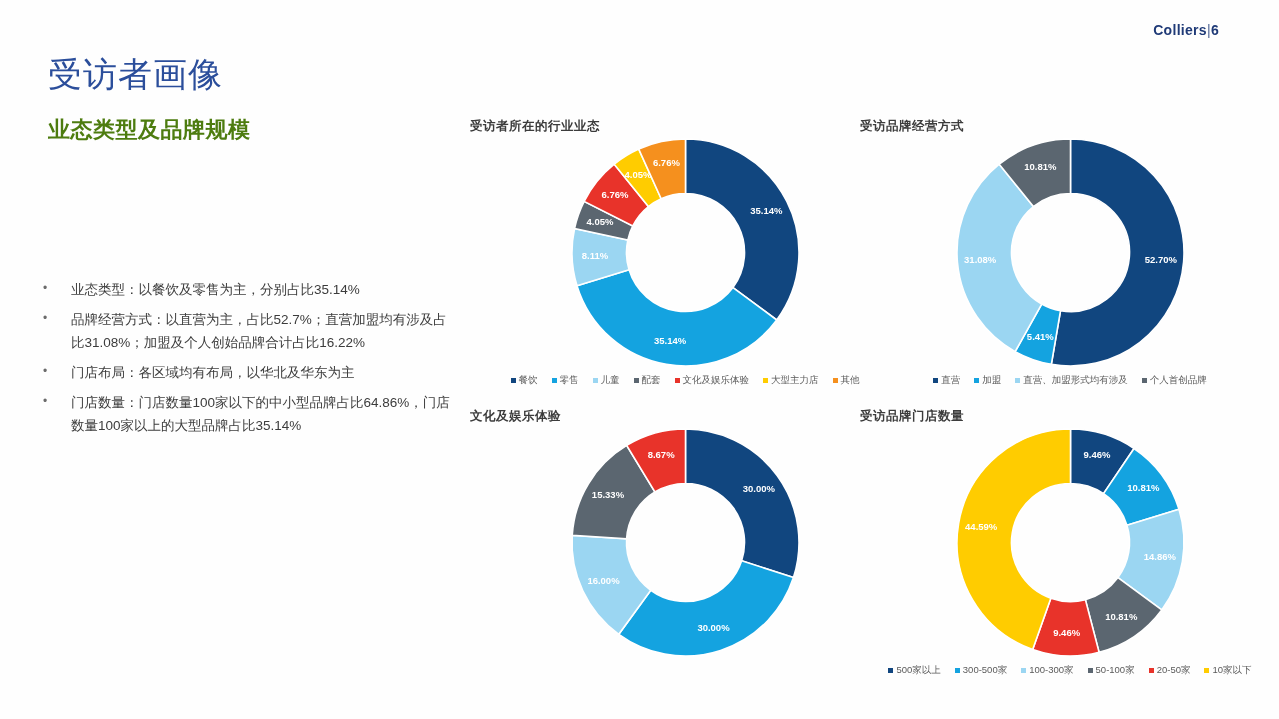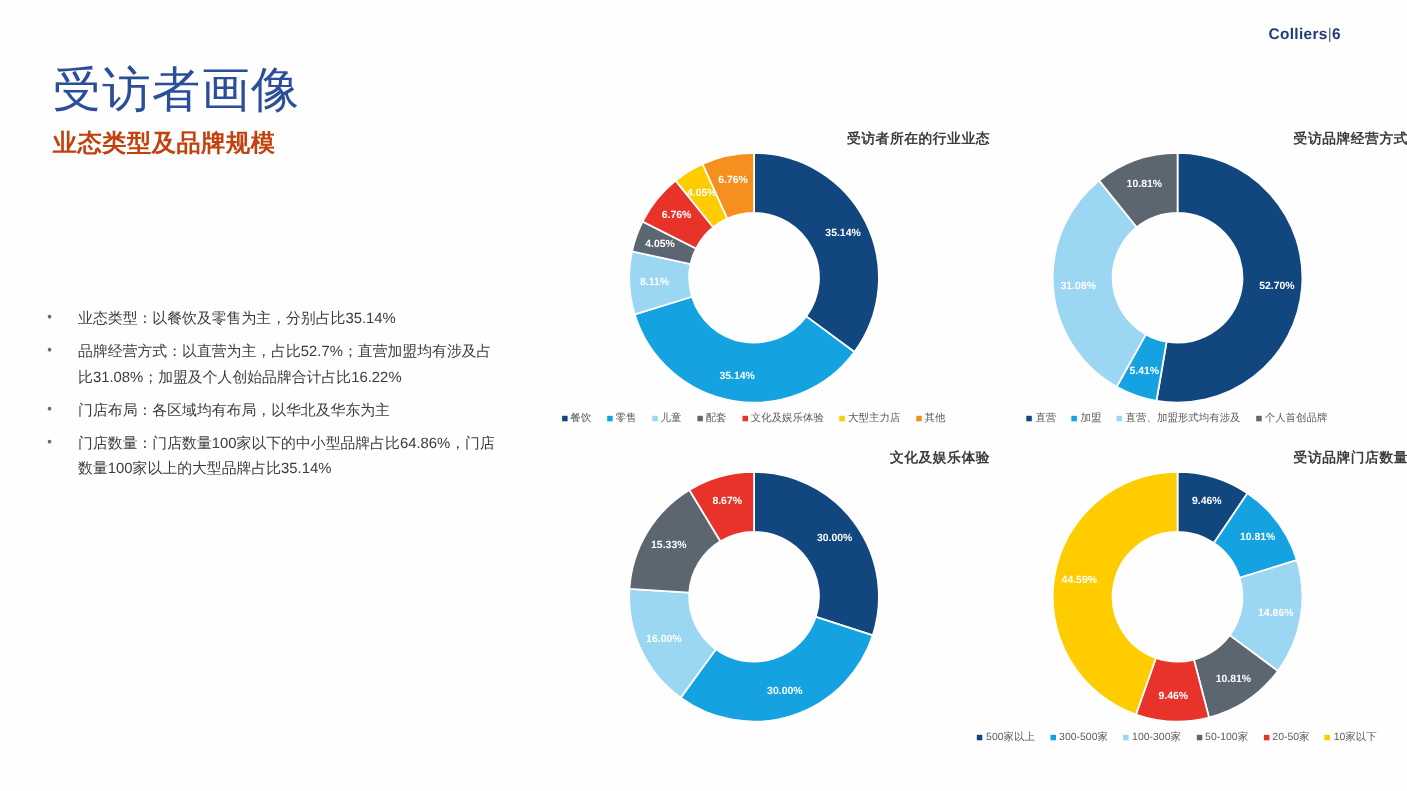--- a/index.html
+++ b/index.html
@@ -34,32 +34,32 @@
   .header .sep {
     color: #1F3A77;
     font-weight: normal;
     opacity: .8;
   }
   
   .title {
     position: absolute;
     left: 48px;
     top: 52px;
-    font-size: 44px;
+    font-size: 34px;
     color: #2B4E9B;
     letter-spacing: 1px;
     font-weight: 400;
   }
   .subtitle {
     position: absolute;
     left: 48px;
     top: 115px;
     font-size: 22px;
     font-weight: bold;
-    color: #c2410c;
+    color: #4d7c0f;
     letter-spacing: .5px;
   }
   .bullets {
     position: absolute;
     left: 40px;
     top: 278px;
     width: 420px;
   }
   .bullet {
     display: flex;
@@ -79,21 +79,21 @@
     line-height: 1.75;
   }
   .bullet .btext {
     flex: 1;
   }
   
   .chart-block {
     position: absolute;
   }
   .chart-title {
-    text-align: right;
+    text-align: left;
     font-size: 12.5px;
     font-weight: bold;
     color: #3C3C3C;
     letter-spacing: .5px;
   }
   .donut-wrap {
     position: relative;
     margin: 0 auto;
   }
   .donut-wrap svg {

